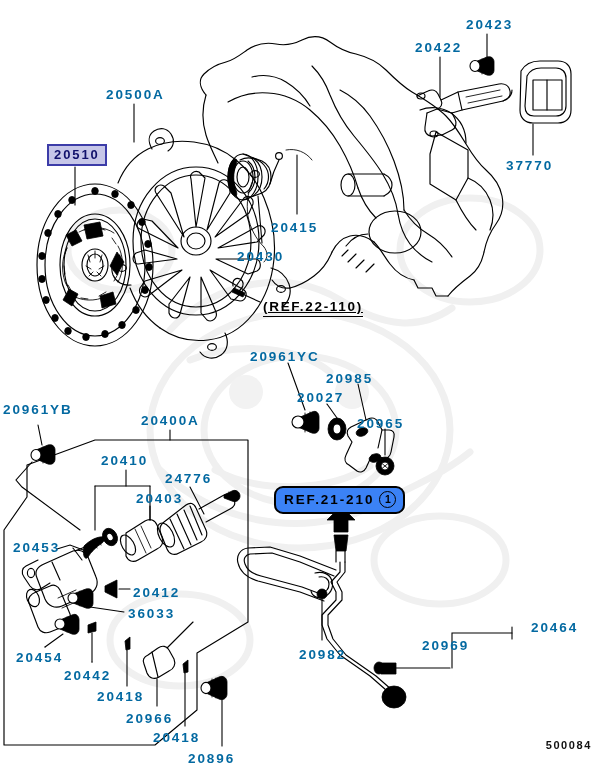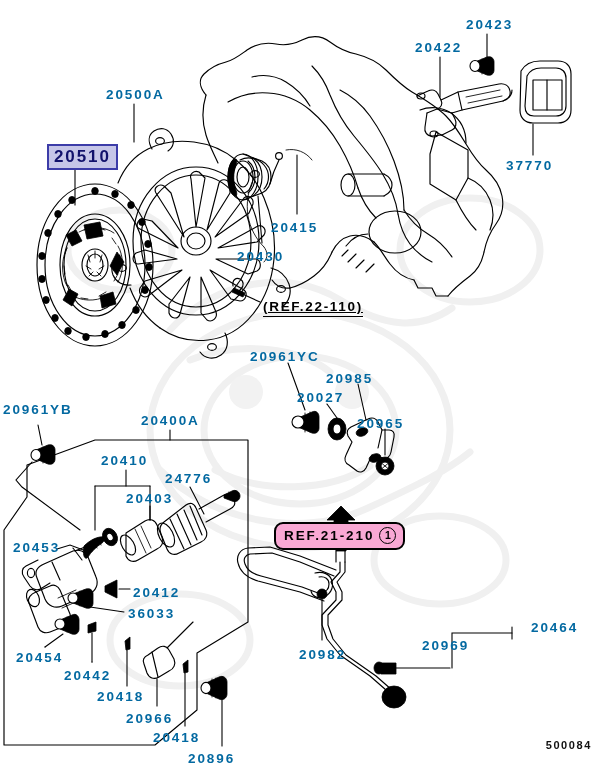--- a/index.html
+++ b/index.html
@@ -9,27 +9,27 @@
   #sheet{position:absolute;inset:0;width:609px;height:768px;background:#fff;}
   #svgroot{position:absolute;left:0;top:0;width:609px;height:768px;}
 
   .lbl{position:absolute;font-family:"Liberation Sans",sans-serif;
        font-size:13.5px;font-weight:700;color:#0369a1;letter-spacing:1.9px;
        white-space:nowrap;line-height:1;}
 
   
   .badge{position:absolute;display:inline-block;padding:2px 5px 3px 5px;
          background:#c6c6e8;border:2px solid #3c3ca8;color:#11116b;
-         font-size:17px;font-weight:700;letter-spacing:1.9px;line-height:1;
+         font-size:13px;font-weight:700;letter-spacing:1.9px;line-height:1;
          white-space:nowrap;box-sizing:border-box;}
 
   
   .refbox{position:absolute;border:2px solid #000;border-radius:9px;
-          background:#f9a8d4;padding:3px 7px 4px 8px;display:flex;align-items:center;
-          gap:5px;box-sizing:border-box;margin-top:36px;}
+          background:#3b82f6;padding:3px 7px 4px 8px;display:flex;align-items:center;
+          gap:5px;box-sizing:border-box;}
   .refbox .rtxt{font-size:13.5px;font-weight:700;letter-spacing:1.9px;color:#000;line-height:1;}
   .refcirc{display:inline-flex;align-items:center;justify-content:center;
            width:15px;height:15px;border:1.6px solid #000;border-radius:50%;
            font-size:10.5px;font-weight:700;letter-spacing:0;line-height:1;}
 
   
   .refplain{position:absolute;font-size:13.5px;font-weight:700;letter-spacing:1.7px;
             color:#000;border-bottom:1.6px solid #000;padding-bottom:2px;white-space:nowrap;line-height:1;text-decoration:underline;}
 
   #sheetid{position:absolute;right:17px;bottom:17px;font-size:11px;font-weight:700;
@@ -493,21 +493,21 @@
   <div class="lbl" style="left:271px;top:221px">20415</div>
   <div class="lbl" style="left:237px;top:250px">20430</div>
   <div class="lbl" style="left:250px;top:350px">20961YC</div>
   <div class="lbl" style="left:326px;top:372px">20985</div>
   <div class="lbl" style="left:297px;top:391px">20027</div>
   <div class="lbl" style="left:357px;top:417px">20965</div>
   <div class="lbl" style="left:3px;top:403px">20961YB</div>
   <div class="lbl" style="left:141px;top:414px">20400A</div>
   <div class="lbl" style="left:101px;top:454px">20410</div>
   <div class="lbl" style="left:165px;top:472px">24776</div>
-  <div class="lbl" style="left:126px;top:492px">20403</div>
+  <div class="lbl" style="left:136px;top:492px">20403</div>
   <div class="lbl" style="left:13px;top:541px">20453</div>
   <div class="lbl" style="left:133px;top:586px">20412</div>
   <div class="lbl" style="left:128px;top:607px">36033</div>
   <div class="lbl" style="left:16px;top:651px">20454</div>
   <div class="lbl" style="left:64px;top:669px">20442</div>
   <div class="lbl" style="left:97px;top:690px">20418</div>
   <div class="lbl" style="left:126px;top:712px">20966</div>
   <div class="lbl" style="left:153px;top:731px">20418</div>
   <div class="lbl" style="left:188px;top:752px">20896</div>
   <div class="lbl" style="left:299px;top:648px">20982</div>

